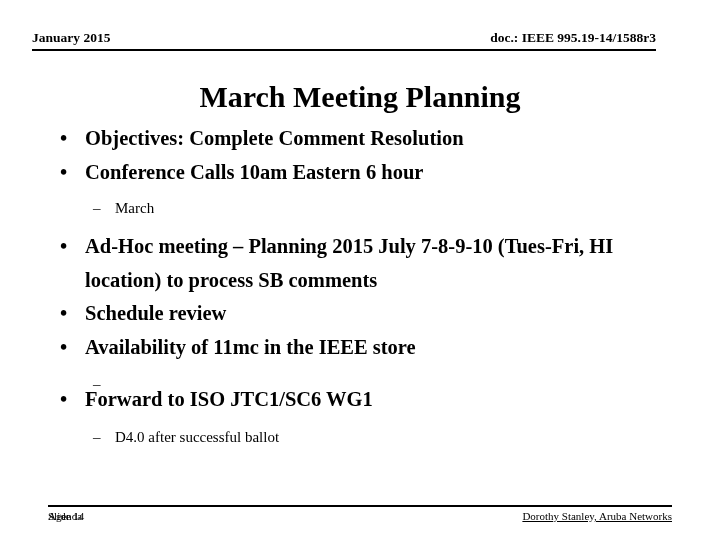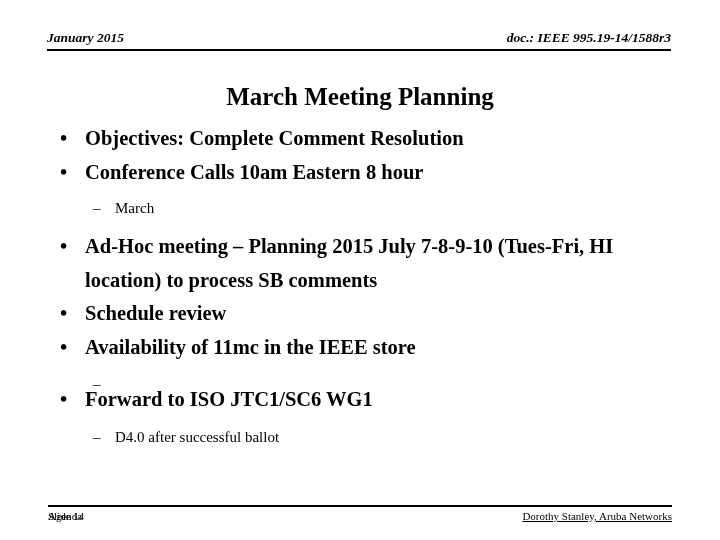--- a/index.html
+++ b/index.html
@@ -19,25 +19,24 @@
   .slide {
     position: absolute;
     left: 0; top: 0;
     width: 720px;
     height: 540px;
   }
 
   
   .header {
     position: absolute;
-    left: 47px;
+    left: 32px;
     top: 30px;
     width: 624px;
     height: 22px;
-    font-style: italic;
   }
   .header-row {
     display: flex;
     justify-content: space-between;
     align-items: baseline;
     font-size: 13.5px;
     font-weight: bold;
     line-height: 16px;
     white-space: nowrap;
   }
@@ -50,21 +49,21 @@
     border-top: 2.2px solid #000;
   }
 
   
   .title {
     position: absolute;
     left: 48px;
     top: 81px;
     width: 624px;
     text-align: center;
-    font-size: 25px;
+    font-size: 30px;
     font-weight: bold;
     line-height: 32px;
     white-space: nowrap;
   }
 
   
   .body-area {
     position: absolute;
     left: 48px;
     top: 122px;
@@ -164,21 +163,21 @@
 
   <div class="body-area">
 
     <div class="lvl1">
       <span class="bullet">•</span>
       <span>Objectives: Complete Comment Resolution</span>
     </div>
 
     <div class="lvl1">
       <span class="bullet">•</span>
-      <span>Conference Calls 10am Eastern  8 hour</span>
+      <span>Conference Calls 10am Eastern  6 hour</span>
     </div>
 
     <div class="sp-a"></div>
 
     <div class="lvl2">
       <span class="dash">–</span>
       <span>March</span>
     </div>
 
     <div class="sp-b"></div>

